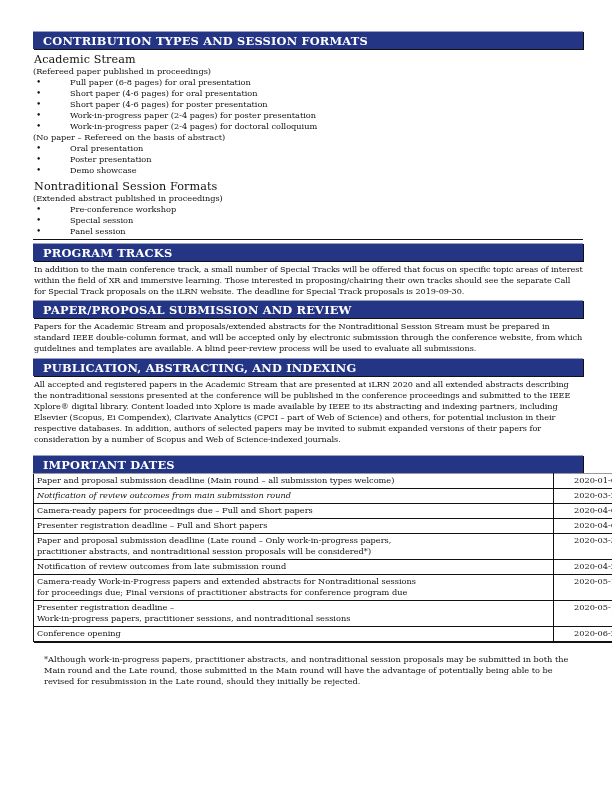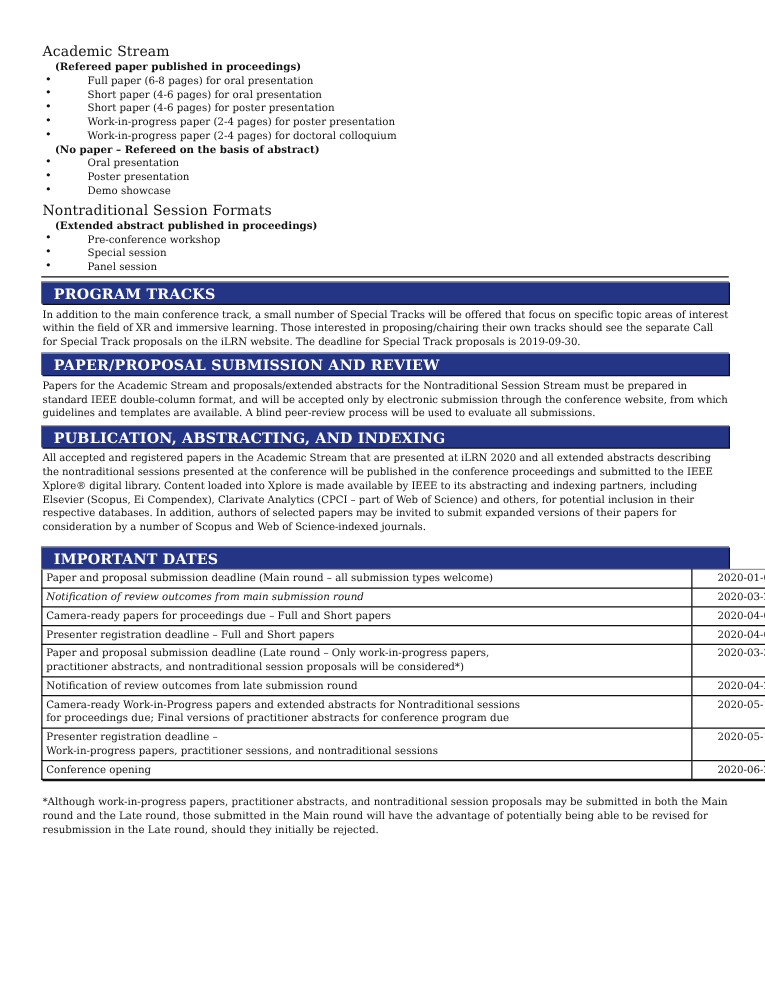--- a/index.html
+++ b/index.html
@@ -14,45 +14,46 @@
     font-family: "DejaVu Serif", serif;
     font-size: 11.4px; letter-spacing: 0.2px;
     height: 17px; line-height: 18px; padding-left: 10px;
     box-shadow: 1px 1px 0 #111;
     border-top: 1px solid #9aa0c0;
   }
   .sub {
     font-size: 11.2px; font-weight: normal; margin: 4px 0 0 1px; line-height: 13px;
     letter-spacing: 0.1px;
   }
-  .note { font-size: 8.2px; line-height: 11px; margin-left: 11px; font-weight: bold; }
+  .note { font-size: 8.2px; line-height: 11px; margin-left: 0; }
   ul.bl { list-style: none; margin: 0; padding: 0; }
   ul.bl li { font-size: 8.2px; line-height: 11px; position: relative; padding-left: 37px; }
   ul.bl li .dot { position: absolute; left: 3px; top: 0; font-size: 9px; }
   .para {
     font-size: 8.15px; line-height: 11.1px; margin: 3px 0 0 1px; text-align: left;
     letter-spacing: -0.05px;
   }
   .rule { border-top: 1.5px solid #111; margin-top: 2px; }
   .sec { margin-top: 3px; }
   table.dates {
     border-collapse: collapse; width: 609px; font-size: 8.2px; line-height: 11px;
     box-shadow: 1px 1px 0 #111;
   }
   table.dates td {
     border: 1px solid #111; border-top: 1px solid #999; padding: 1px 3px 2px 3px; vertical-align: top;
   }
   table.dates td.d { width: 64px; padding-left: 20px; }
-  .foot { font-size: 8.2px; line-height: 11px; margin-top: 12px; margin-left: 1px; }
+  .foot { font-size: 8.2px; line-height: 11px; margin-top: 12px; margin-left: 11px; }
 </style>
 </head>
 <body>
 
 <div class="page">
 
+  <div class="bar">CONTRIBUTION TYPES AND SESSION FORMATS</div>
   <div id="streams">
       <div class="sub">Academic Stream</div>
       <div class="note">(Refereed paper published in proceedings)</div>
       <ul class="bl">
         <li><span class="dot">•</span><span>Full paper (6-8 pages) for oral presentation</span></li>
         <li><span class="dot">•</span><span>Short paper (4-6 pages) for oral presentation</span></li>
         <li><span class="dot">•</span><span>Short paper (4-6 pages) for poster presentation</span></li>
         <li><span class="dot">•</span><span>Work-in-progress paper (2-4 pages) for poster presentation</span></li>
         <li><span class="dot">•</span><span>Work-in-progress paper (2-4 pages) for doctoral colloquium</span></li>
       </ul>

